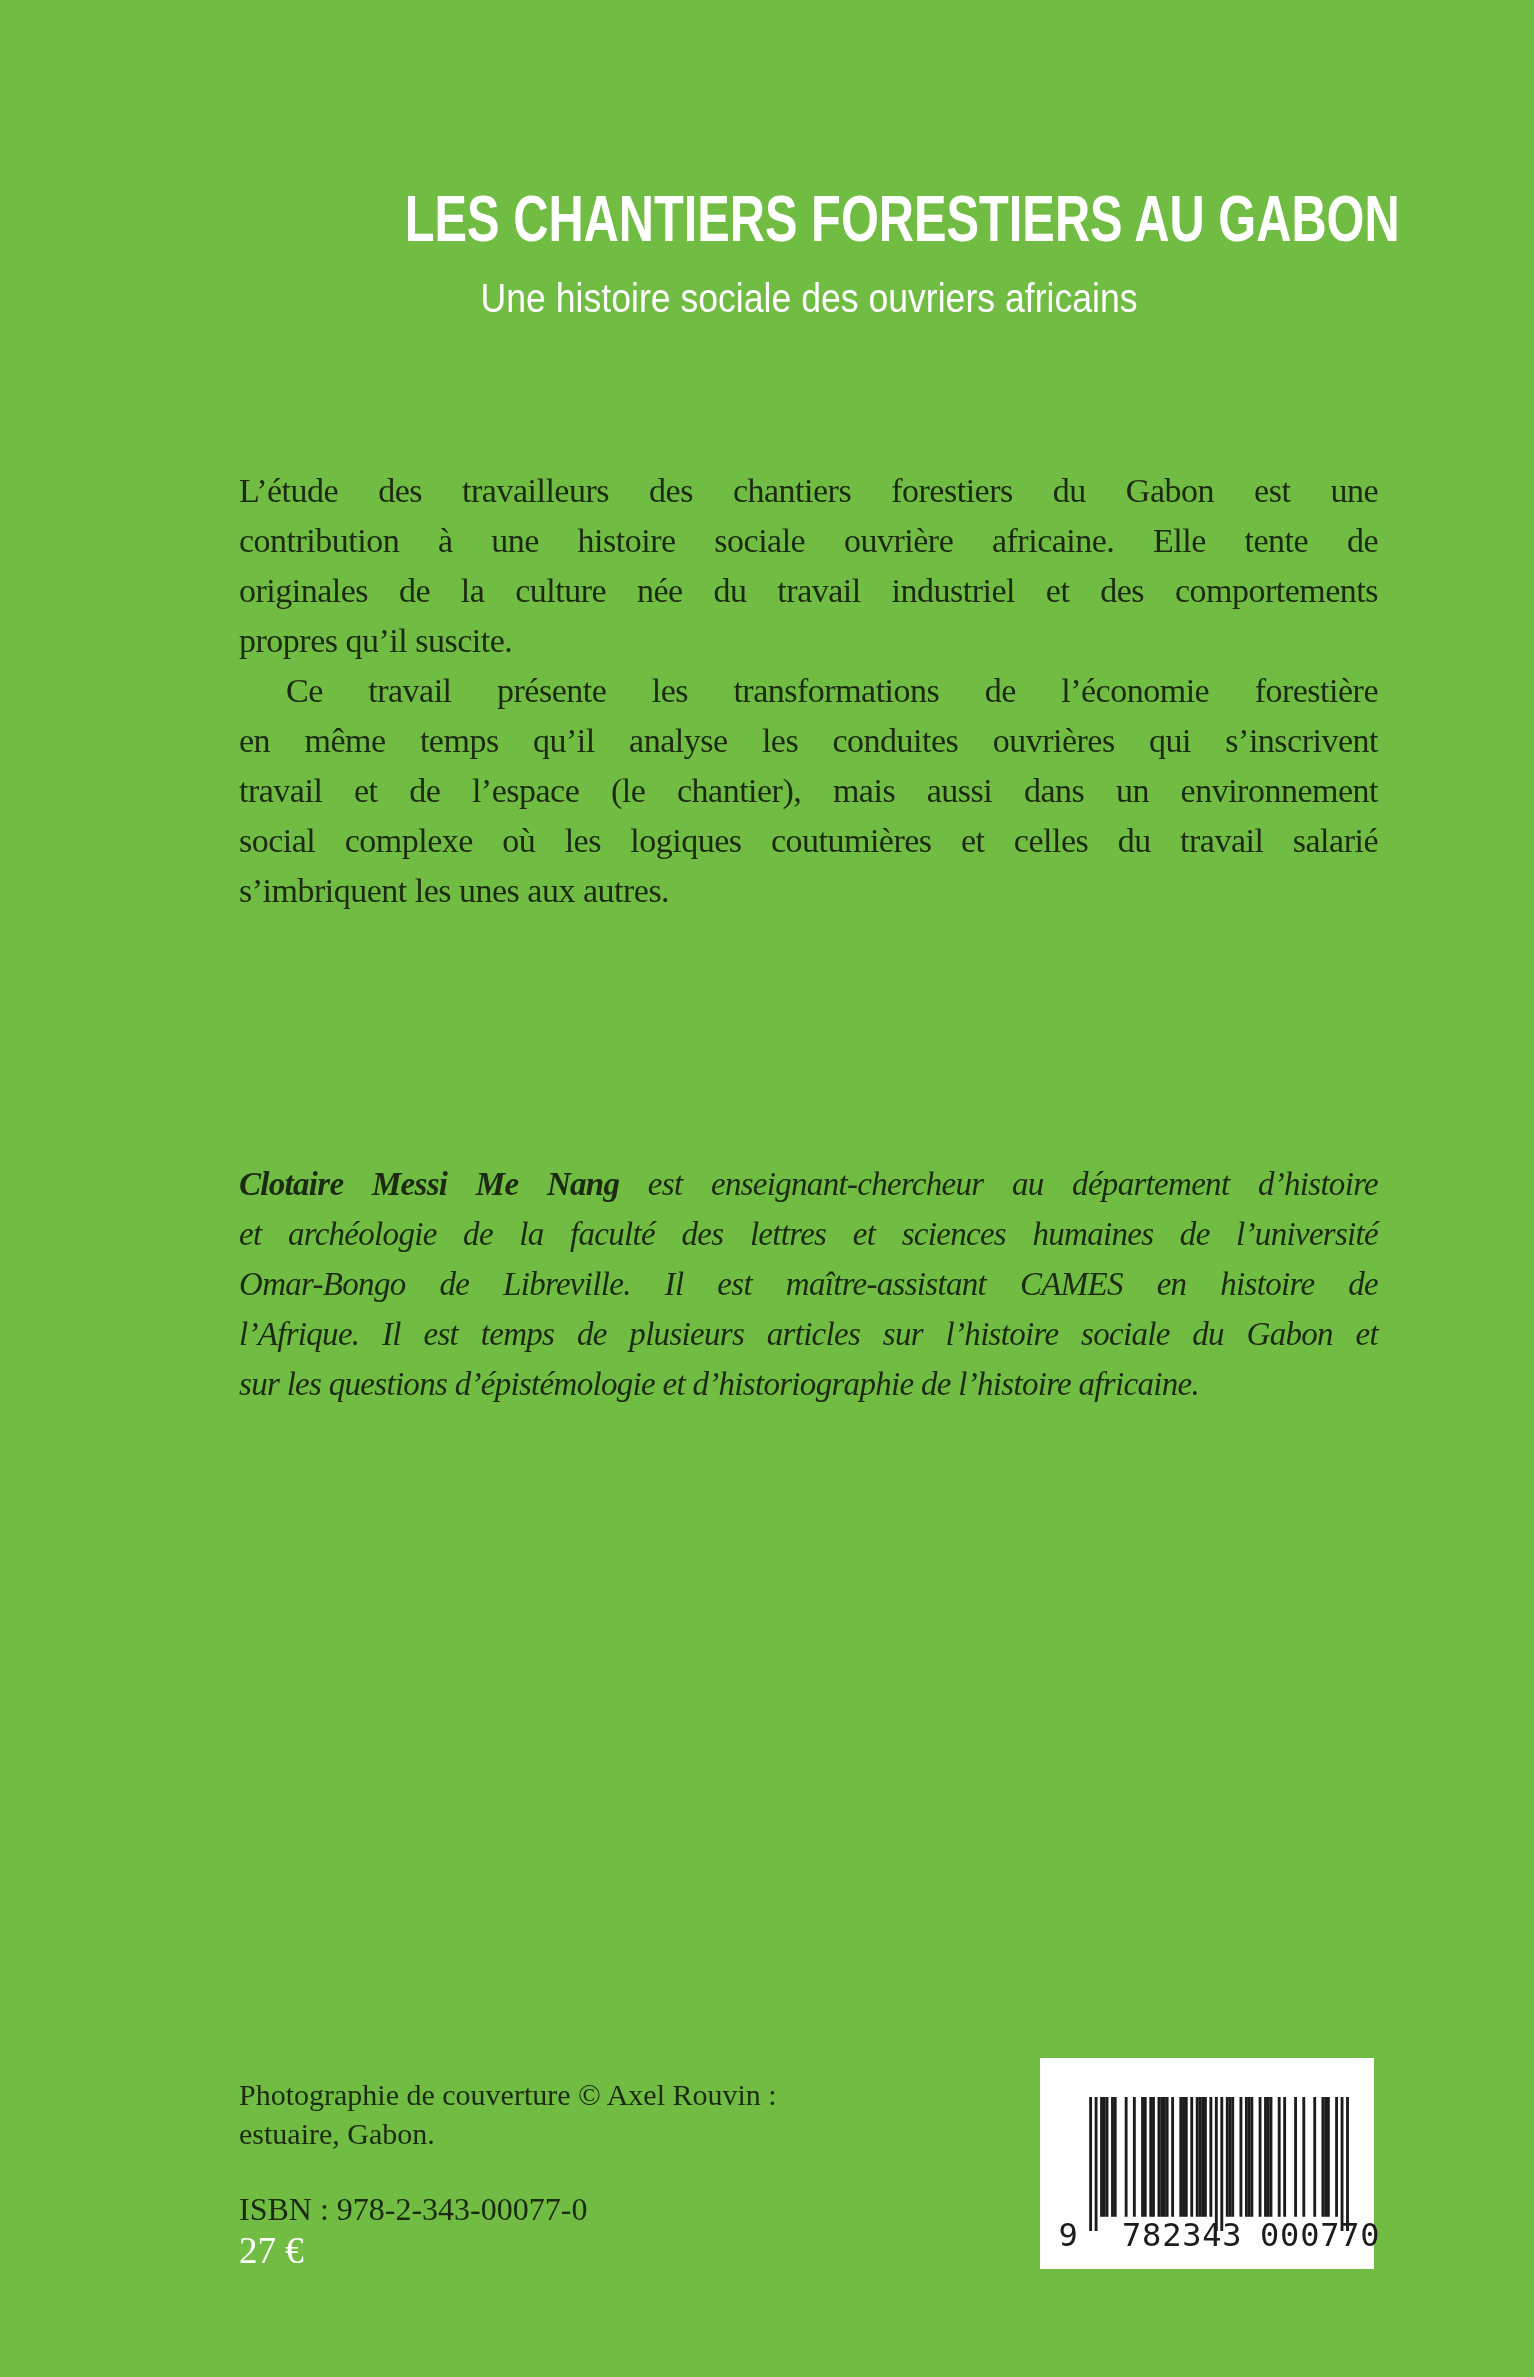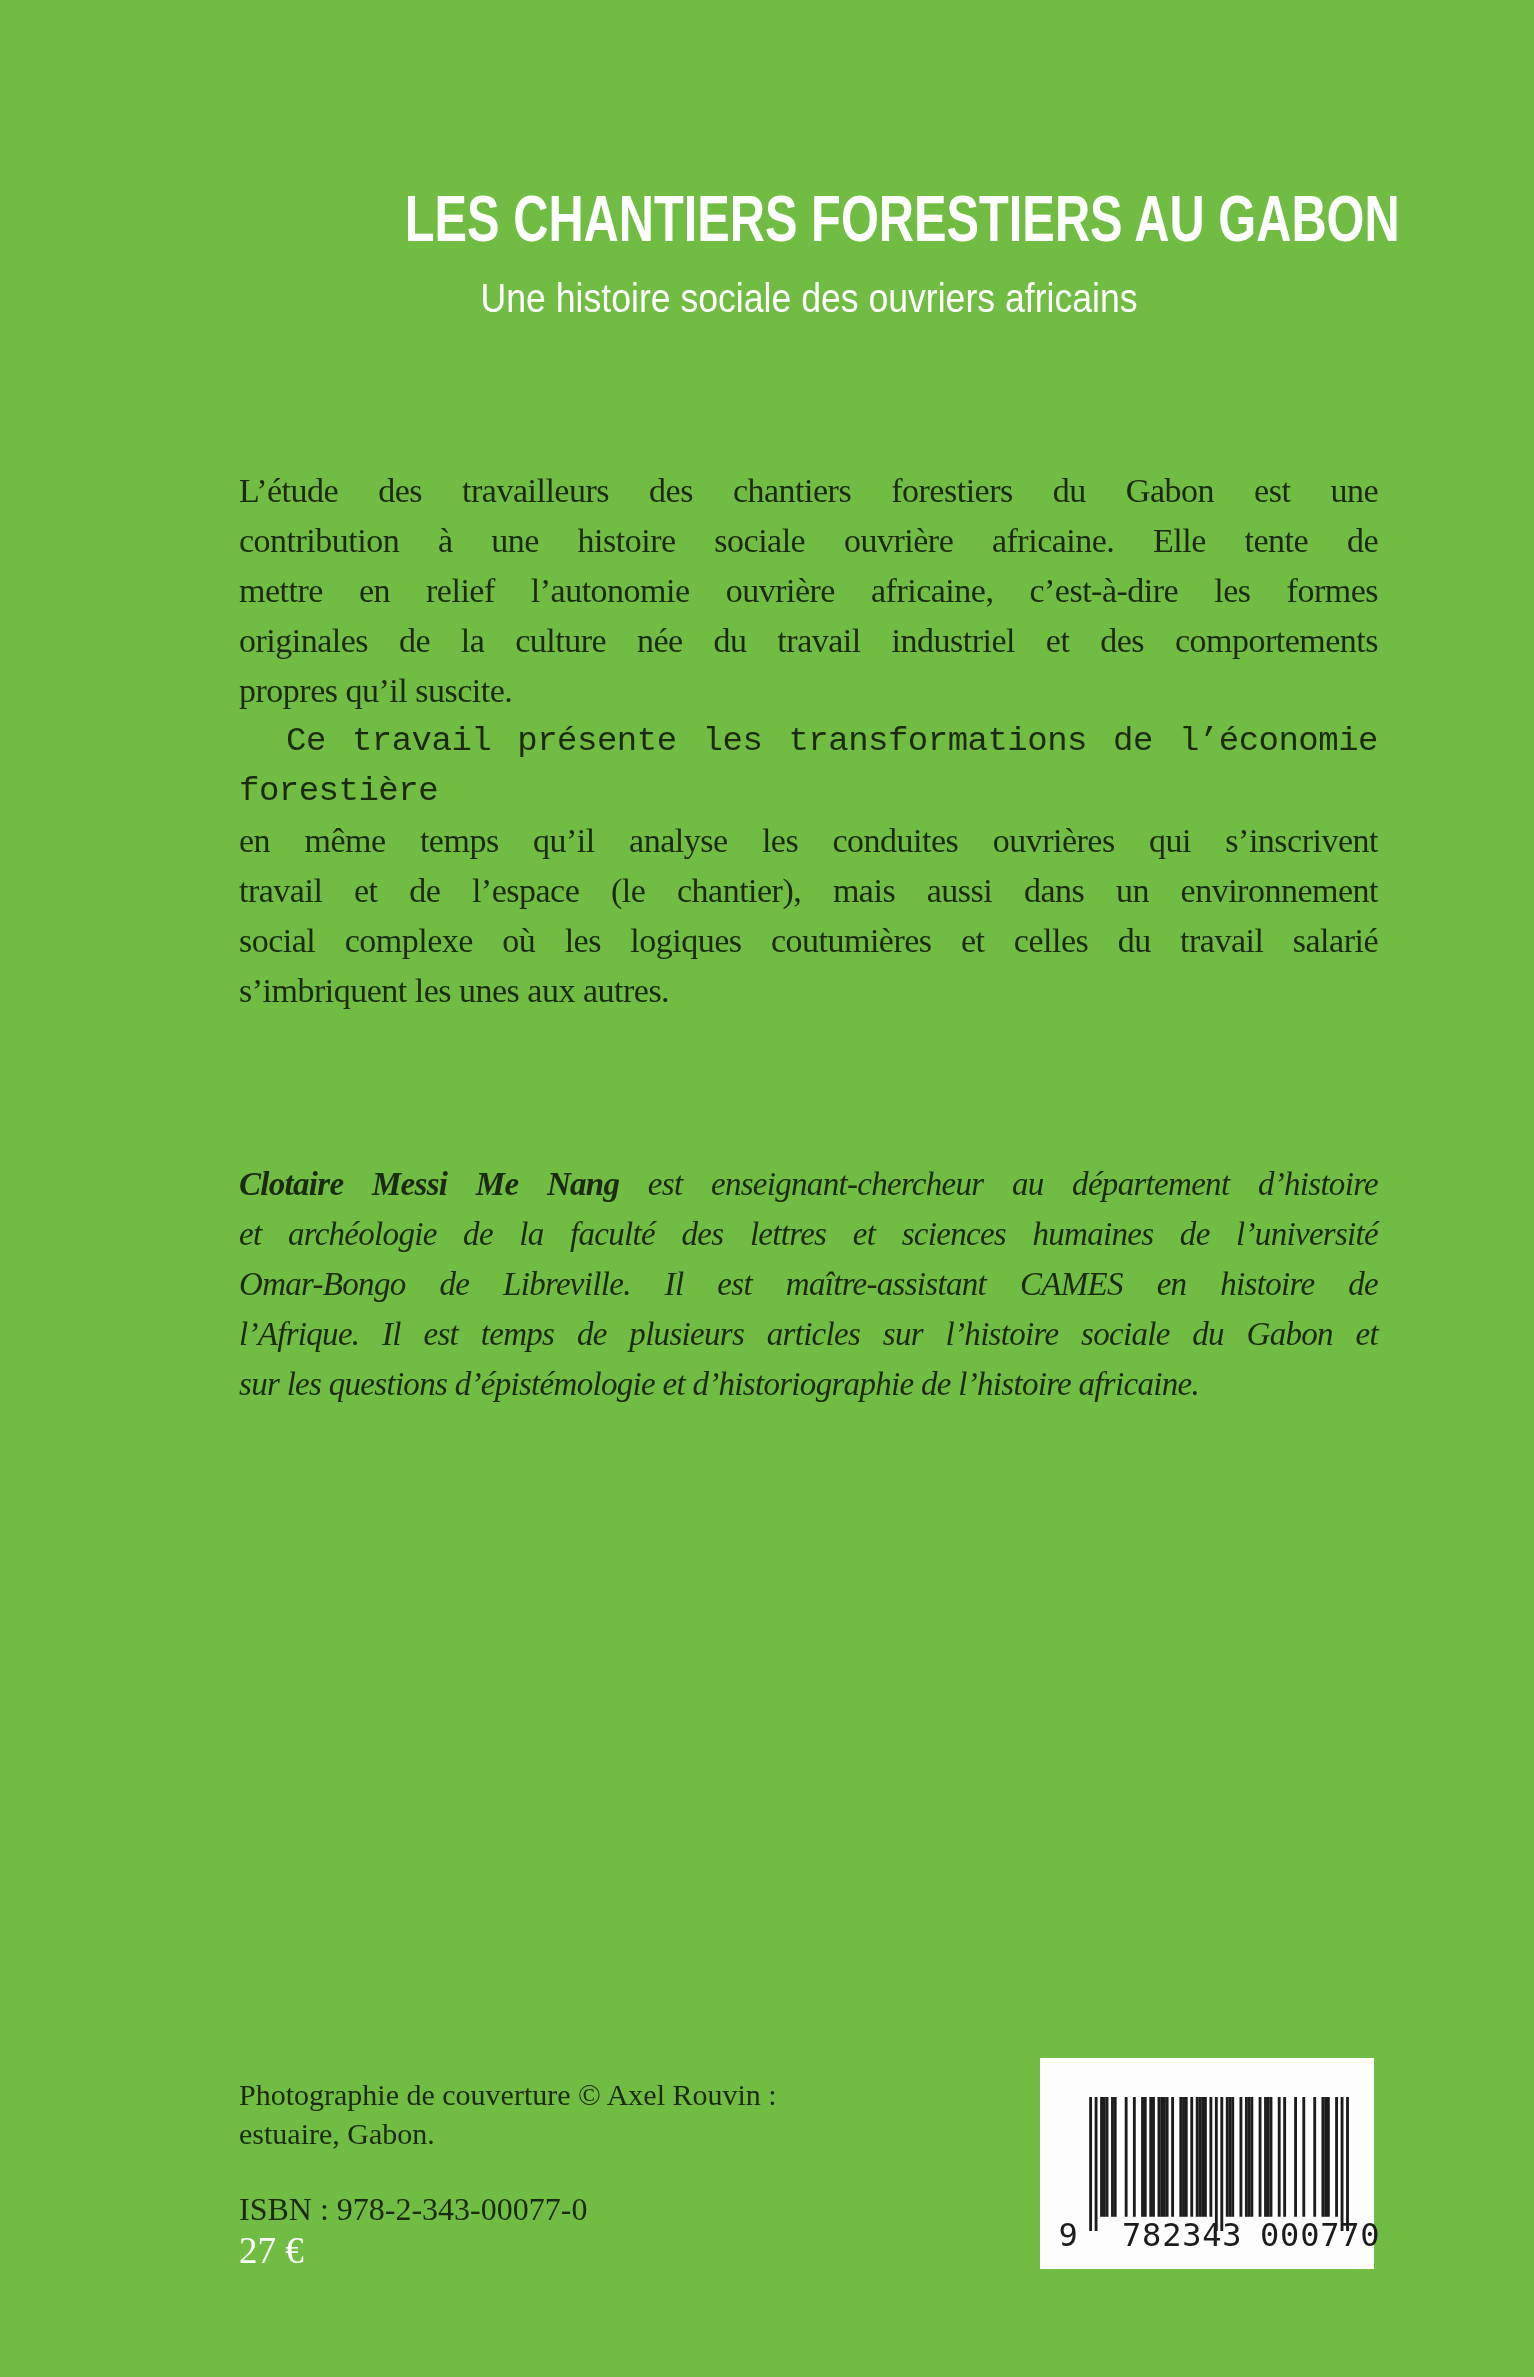--- a/index.html
+++ b/index.html
@@ -40,21 +40,21 @@
     transform:scaleX(0.89);
     transform-origin:center;
   }
   
   .synopsis {
     position:absolute; left:239px; top:466px; width:1139px;
     font-size:34px; line-height:50px; letter-spacing:-0.5px;
   }
   .jline { text-align:justify; text-align-last:justify; }
   .jline.last { text-align-last:left;font-family:Liberation Serif, serif; }
-  .jline.indent { text-indent:47px;font-family:Liberation Mono, monospace; }
+  .jline.indent { text-indent:47px; }
   
   .bio {
     position:absolute; left:239px; top:1159px; width:1139px;
     font-size:33px; line-height:50px; letter-spacing:-0.7px;
     font-style:italic;
   }
   .bio-name { font-weight:bold; }
   
   .photo-credit {
     position:absolute; left:239px; top:2075px;
@@ -95,21 +95,20 @@
   <div class="title-wrap">
     <span class="title">LES CHANTIERS FORESTIERS AU GABON</span>
   </div>
   <div class="subtitle-wrap">
     <span class="subtitle">Une histoire sociale des ouvriers africains</span>
   </div>
 
   <div class="synopsis">
     <div class="jline">L’étude des travailleurs des chantiers forestiers du Gabon est une</div>
     <div class="jline">contribution à une histoire sociale ouvrière africaine. Elle tente de</div>
-    <div class="jline">mettre en relief l’autonomie ouvrière africaine, c’est-à-dire les formes</div>
     <div class="jline">originales de la culture née du travail industriel et des comportements</div>
     <div class="jline last">propres qu’il suscite.</div>
     <div class="jline indent">Ce travail présente les transformations de l’économie forestière</div>
     <div class="jline">en même temps qu’il analyse les conduites ouvrières qui s’inscrivent</div>
     <div class="jline">travail et de l’espace (le chantier), mais aussi dans un environnement</div>
     <div class="jline">social complexe où les logiques coutumières et celles du travail salarié</div>
     <div class="jline last">s’imbriquent les unes aux autres.</div>
   </div>
 
   <div class="bio">

